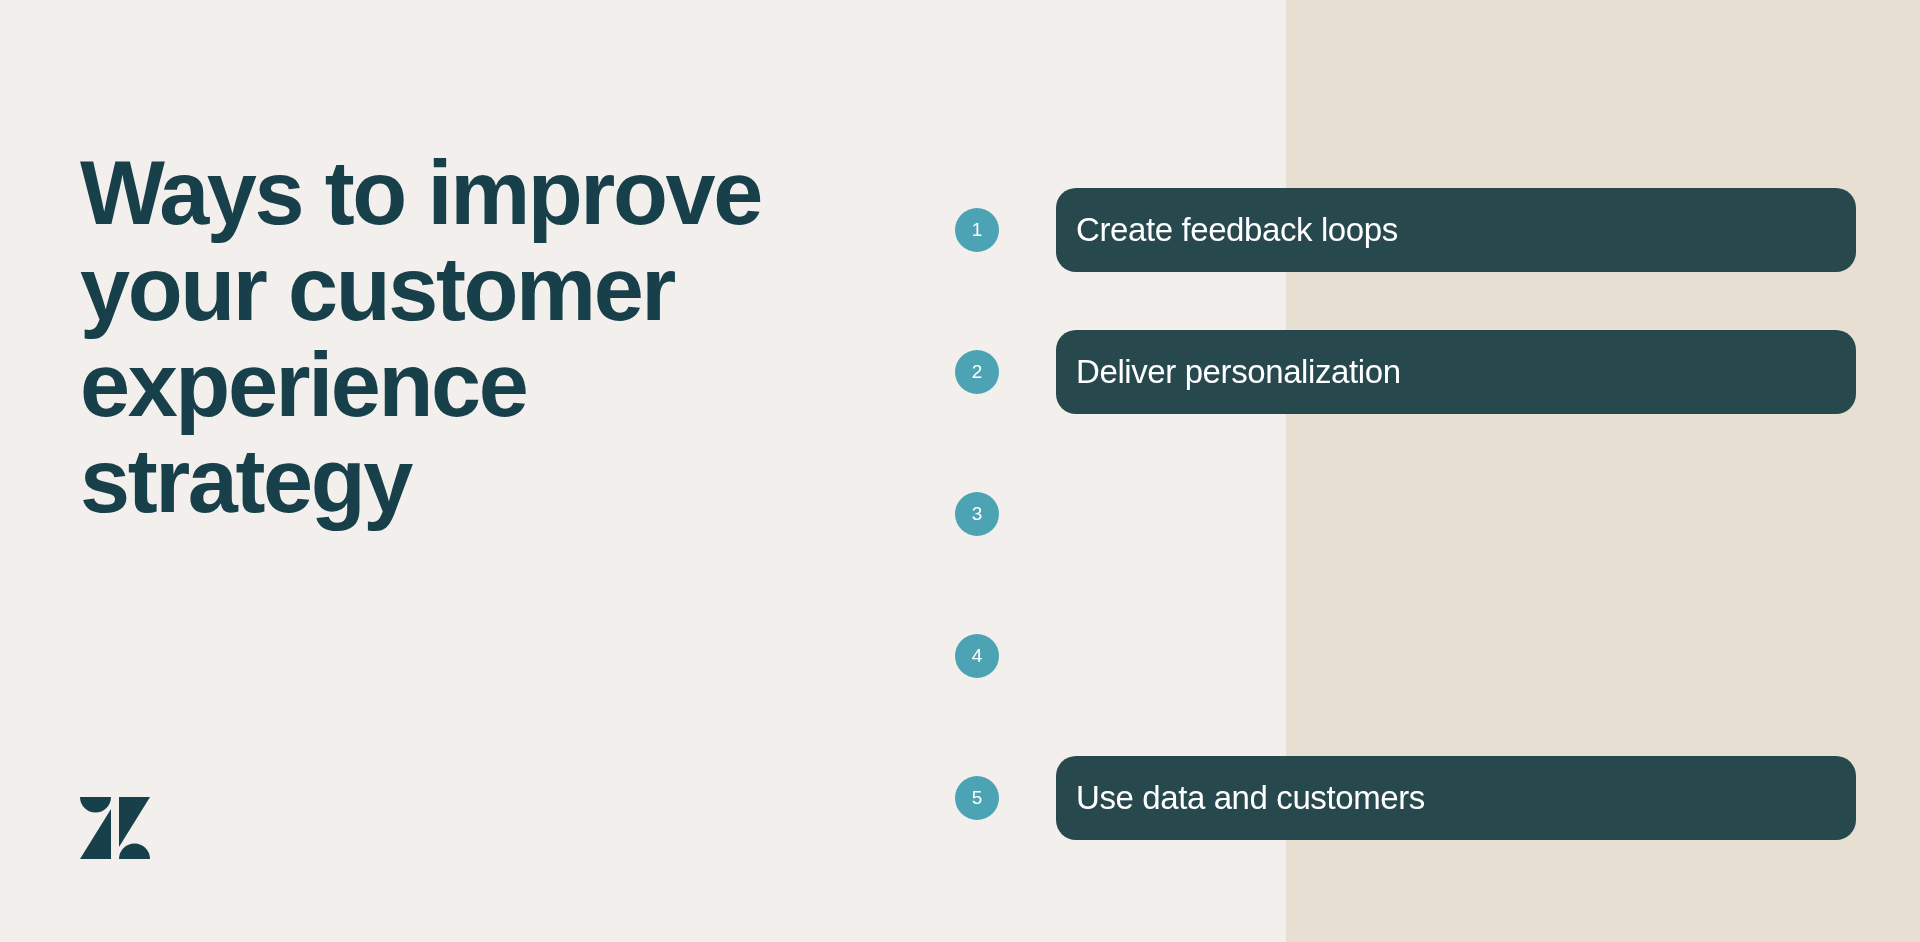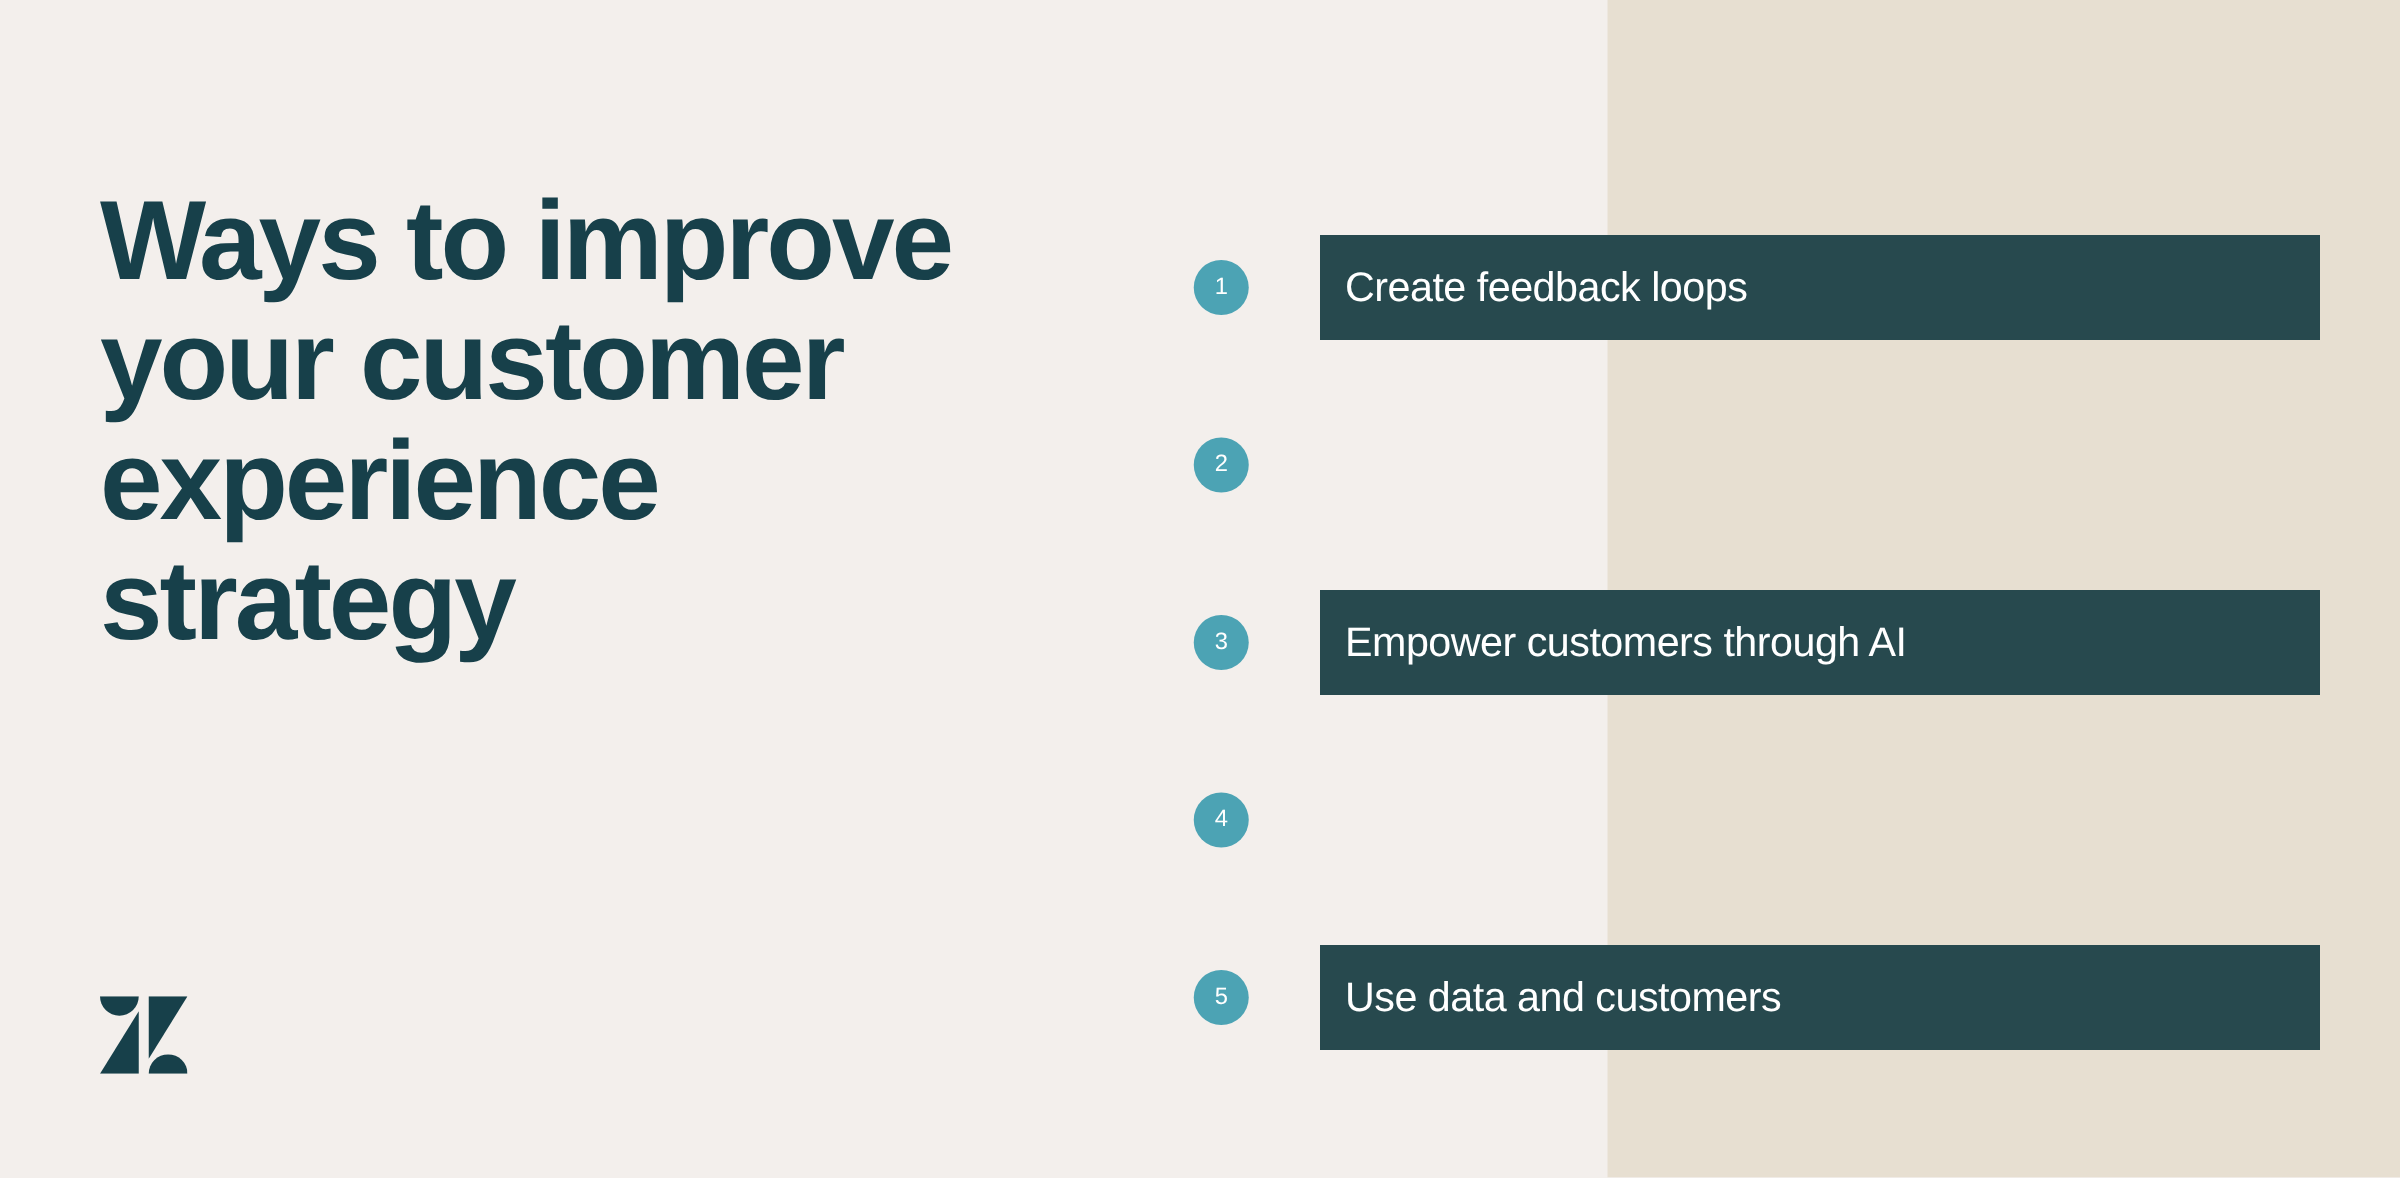--- a/index.html
+++ b/index.html
@@ -109,20 +109,21 @@
     position: absolute;
     left: 1056px;
     top: 0;
     width: 800px;
     height: 84px;
     background: #27494E;
     display: flex;
     align-items: center;
     box-sizing: border-box;
     padding-left: 20px;
+    border-radius: 20px;
   }
   .bar-label {
     font-family: "Liberation Sans", sans-serif;
     font-size: 33px;
     font-weight: 500;
     letter-spacing: -0.4px;
     color: #FFFFFF;
     white-space: nowrap;
   }
 </style>
@@ -152,27 +153,27 @@
 
     <div class="row r0">
       <div class="badge">1</div>
       <div class="bar">
         <span class="bar-label">Create feedback loops</span>
       </div>
     </div>
 
     <div class="row r1">
       <div class="badge">2</div>
+      <div class="bar">
+        <span class="bar-label">Deliver personalization</span>
+      </div>
     </div>
 
     <div class="row r2">
       <div class="badge">3</div>
-      <div class="bar">
-        <span class="bar-label">Empower customers through AI</span>
-      </div>
     </div>
 
     <div class="row r3">
       <div class="badge">4</div>
     </div>
 
     <div class="row r4">
       <div class="badge">5</div>
       <div class="bar">
         <span class="bar-label">Use data and customers</span>

